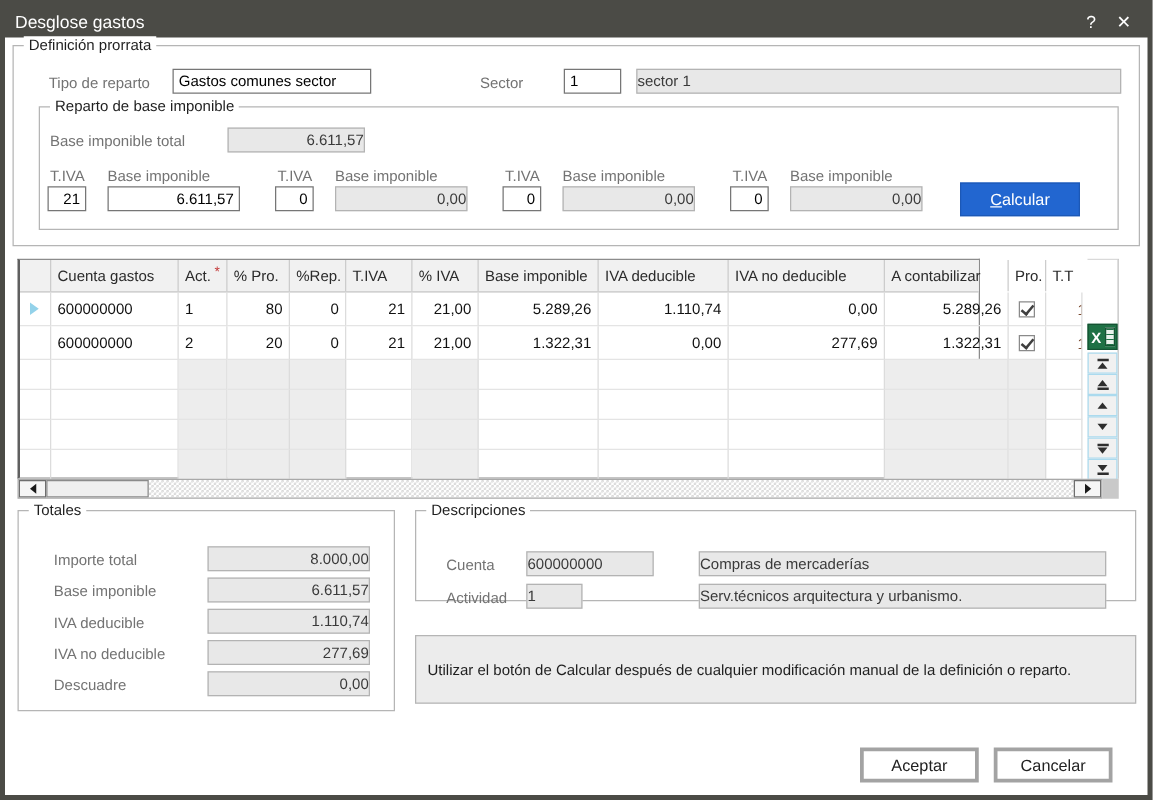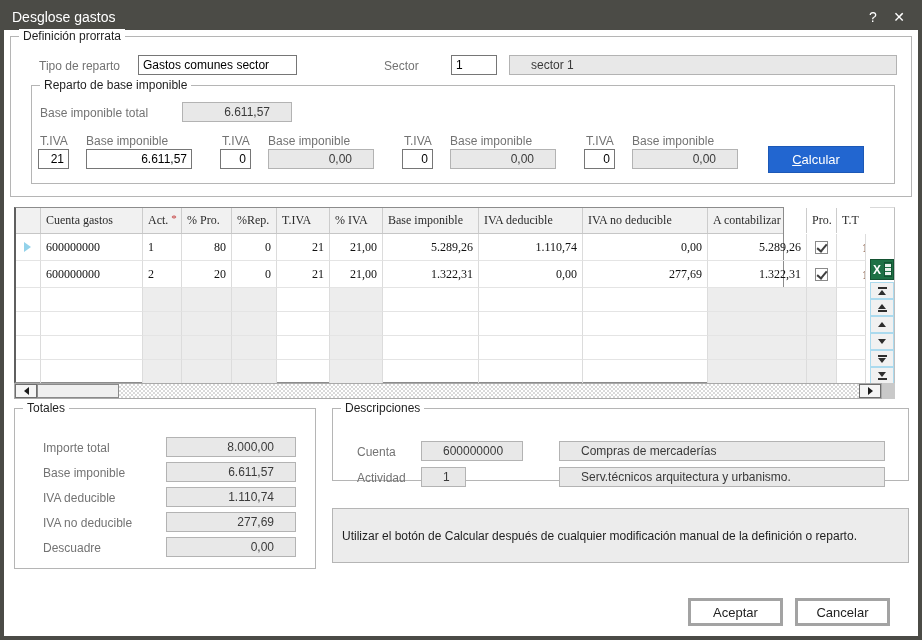--- a/index.html
+++ b/index.html
@@ -14,21 +14,21 @@
   .content { position:absolute; left:4px; top:30px; right:4px; bottom:4px; background:#fff; }
 
   
   .group { position:absolute; border:1px solid #b5b5b5; background:#fff; }
   .legend { position:absolute; top:-8px; left:8px; background:#fff; padding:0 4px; font-size:12px; color:#1f1f1f; white-space:nowrap; }
   .lbl { font-size:12px; color:#737373; white-space:nowrap; }
 
   .tin { border:1px solid #767676; background:#fff; font:12px "Liberation Sans","DejaVu Sans",sans-serif;
          color:#000; height:20px; padding:1px 4px; }
   .ro  { background:#e8e8e8; border:1px solid #b3b3b3; color:#3a3a3a; height:20px; font-size:12px;
-         line-height:17px; padding:1px 21px; overflow:hidden; white-space:nowrap; }
+         line-height:17px; padding:1px 0; overflow:hidden; white-space:nowrap; }
   .num { text-align:right; }
 
   
   .g-def { left:6px; top:6px; width:902px; height:161px; }
   .row-tipo { position:absolute; left:0; top:18px; width:100%; height:22px; }
   .row-tipo .lbl-tipo { position:absolute; left:28px; top:4px; }
   .inp-tipo { position:absolute; left:127px; top:0; width:159px; }
   .lbl-sector { position:absolute; left:373px; top:4px; }
   .inp-sector { position:absolute; left:440px; top:0; width:46px; }
   .ro-sector  { position:absolute; left:498px; top:0; width:388px; }
@@ -45,21 +45,21 @@
   .pair .pf-base { position:absolute; left:48px; top:15px; width:106px; }
   .pair0 { left:6px; } .pair1 { left:188px; } .pair2 { left:370px; } .pair3 { left:552px; }
 
   .btn-calc { position:absolute; left:736px; top:60px; width:96px; height:27px; background:#2266d0;
               color:#fff; border:1px solid #1c58b6; font-size:13px; display:flex; align-items:center;
               justify-content:center; cursor:default; }
   .btn-calc span::first-letter { text-decoration:underline; }
 
   
   .gridwrap { position:absolute; left:10px; top:177px; width:881px; height:192px; }
-  .gridbody { position:absolute; left:0; top:0; width:770px; height:176px; border:1px solid #8c8c8c; border-left:2px solid #5f5f5f; background:#fff;font-family:Liberation Serif, serif; }
+  .gridbody { position:absolute; left:0; top:0; width:770px; height:176px; border:1px solid #8c8c8c; border-left:2px solid #5f5f5f; background:#fff; }
   .grow { display:grid; grid-template-columns:25px 102px 39px 50px 45px 53px 53px 96px 104px 125px 99px 30px 29px; }
   .gh { height:26px; background:#f1f1f1; border-bottom:1px solid #c6c6c6; }
   .gh .gc { border-right:1px solid #cccccc; font-size:12px; color:#2b2b2b; display:flex; align-items:center; padding:0 5px; white-space:nowrap; overflow:hidden; }
   .gc:last-child { border-right:none; }
   .gr { height:27px; }
   .gr .gc { border-right:1px solid #dcdcdc; border-bottom:1px solid #e4e4e4; font-size:12px; color:#111;
             display:flex; align-items:center; padding:0 5px; white-space:nowrap; overflow:hidden; position:relative; }
   .gr .gc.num { justify-content:flex-end; }
   .ge { height:24px; }
   .ge .gc { border-right:1px solid #dcdcdc; border-bottom:1px solid #e4e4e4; }

